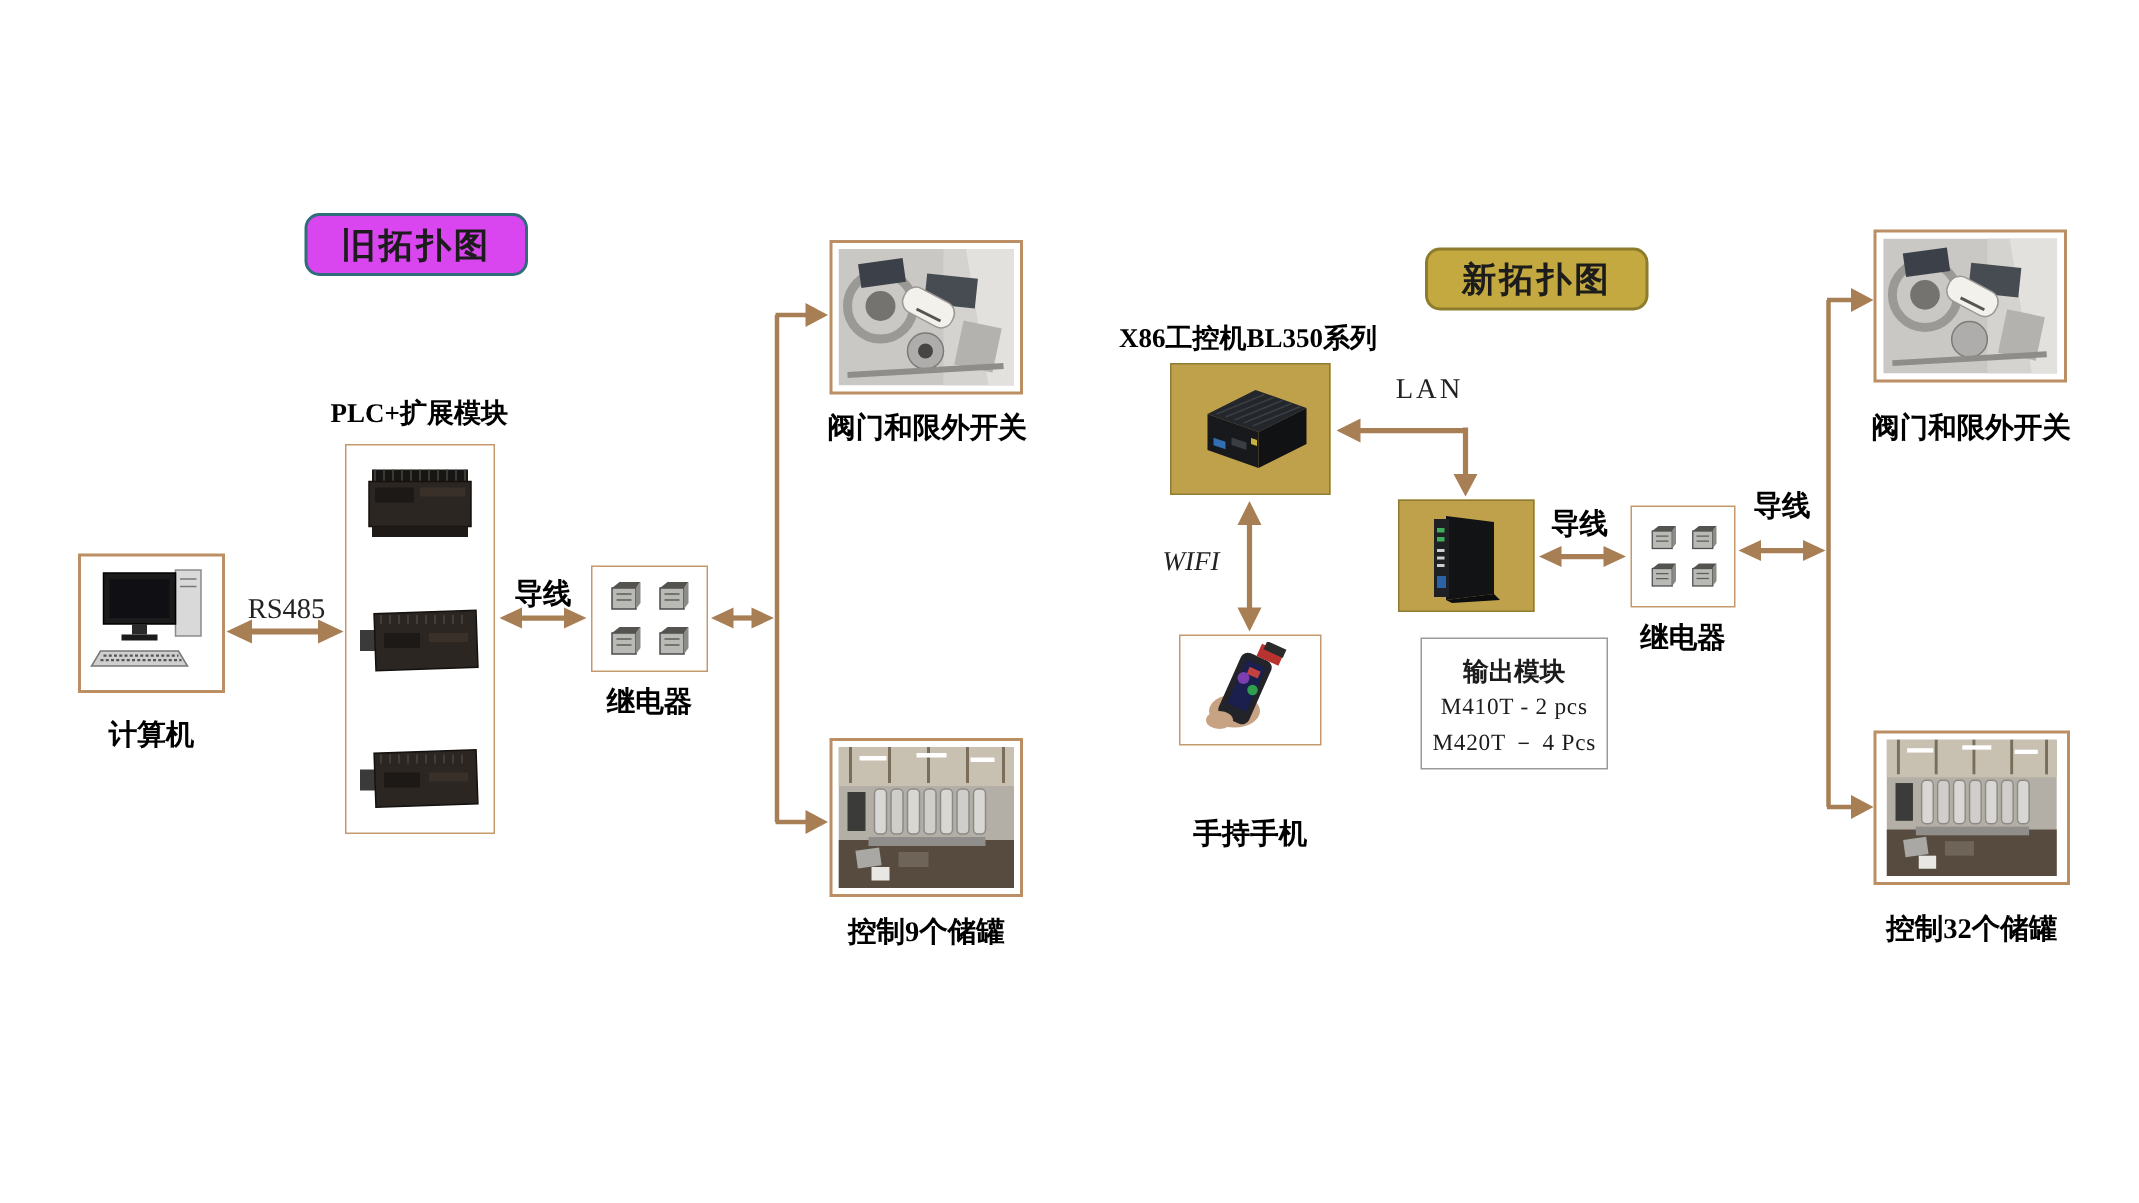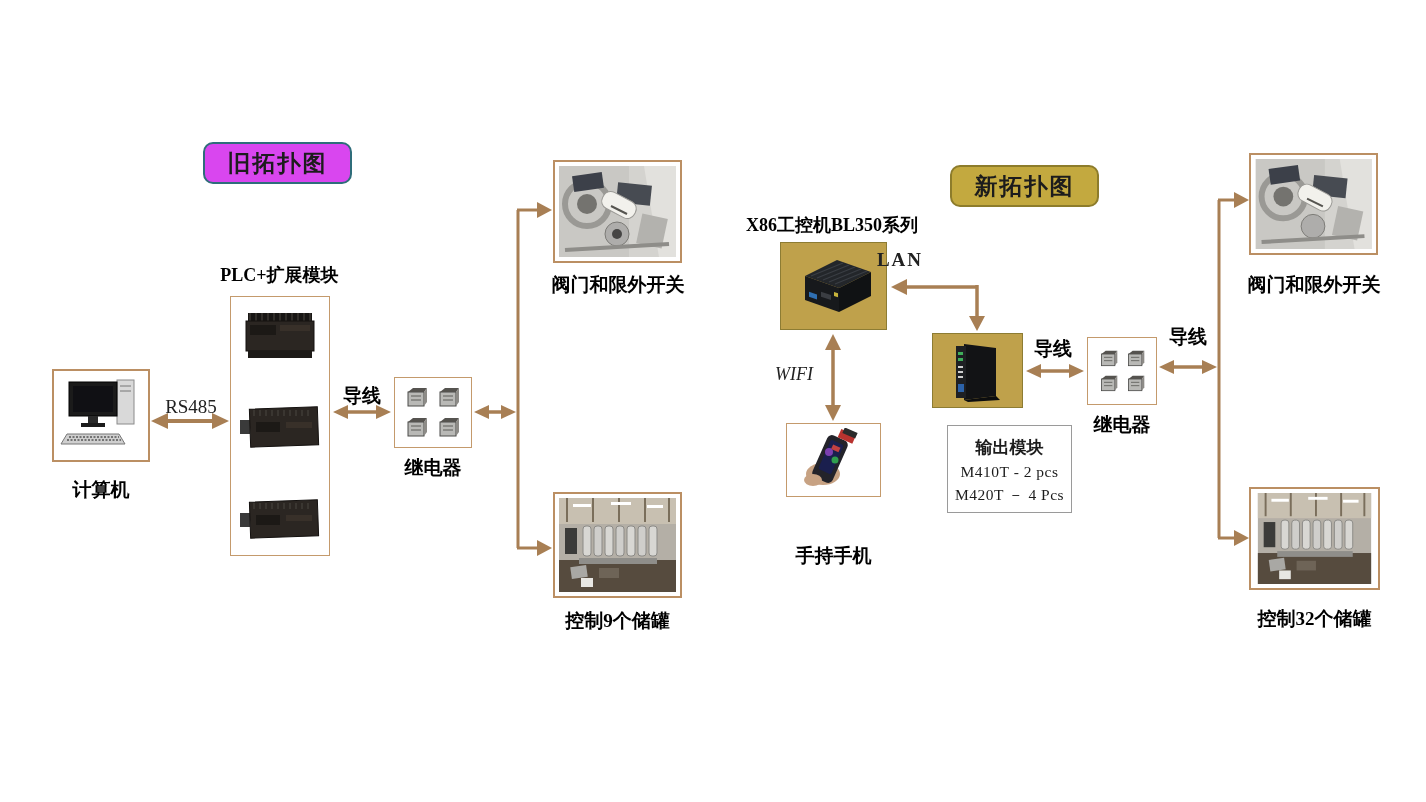--- a/index.html
+++ b/index.html
@@ -266,21 +266,21 @@
           <line x1="44" y1="30" x2="76" y2="17"></line>
         </g>
       <polygon points="14,22 48,34 48,58 14,46" fill="#17191c"></polygon>
       <polygon points="48,34 80,18 80,42 48,58" fill="#101214"></polygon>
       <rect x="18" y="32" width="8" height="5" fill="#2f6fb2" transform="skewY(18)"></rect>
       <rect x="30" y="28" width="10" height="5" fill="#3a3d42" transform="skewY(18)"></rect>
       <rect x="43" y="24" width="4" height="4" fill="#c7b43c" transform="skewY(18)"></rect>
     </svg>
   </div>
 
-  <div class="lbl-sm" style="left:872px;top:249px;width:56px;letter-spacing:2px;font-weight:bold;">LAN</div>
+  <div class="lbl-sm" style="left:925px;top:249px;width:56px;letter-spacing:2px;">LAN</div>
 
   <div class="lbl-sm" style="left:768px;top:364px;width:52px;font-size:18px;font-style:italic;">WIFI</div>
 
   <div class="node thin" style="left:786px;top:423px;width:95px;height:74px;">
     <svg width="70" height="64" viewBox="0 0 70 64">
       <ellipse cx="26" cy="46" rx="18" ry="12" fill="#c9a popover" style="display:none"></ellipse>
       <ellipse cx="24" cy="46" rx="17" ry="11" fill="#c7a283"></ellipse>
       <rect x="20" y="8" width="22" height="46" rx="5" fill="#23232a" transform="rotate(24 31 31)"></rect>
       <rect x="25" y="13" width="14" height="32" rx="2" fill="#1a1f4e" transform="rotate(24 32 29)"></rect>
       <circle cx="30" cy="24" r="4" fill="#7b3fb0"></circle>

